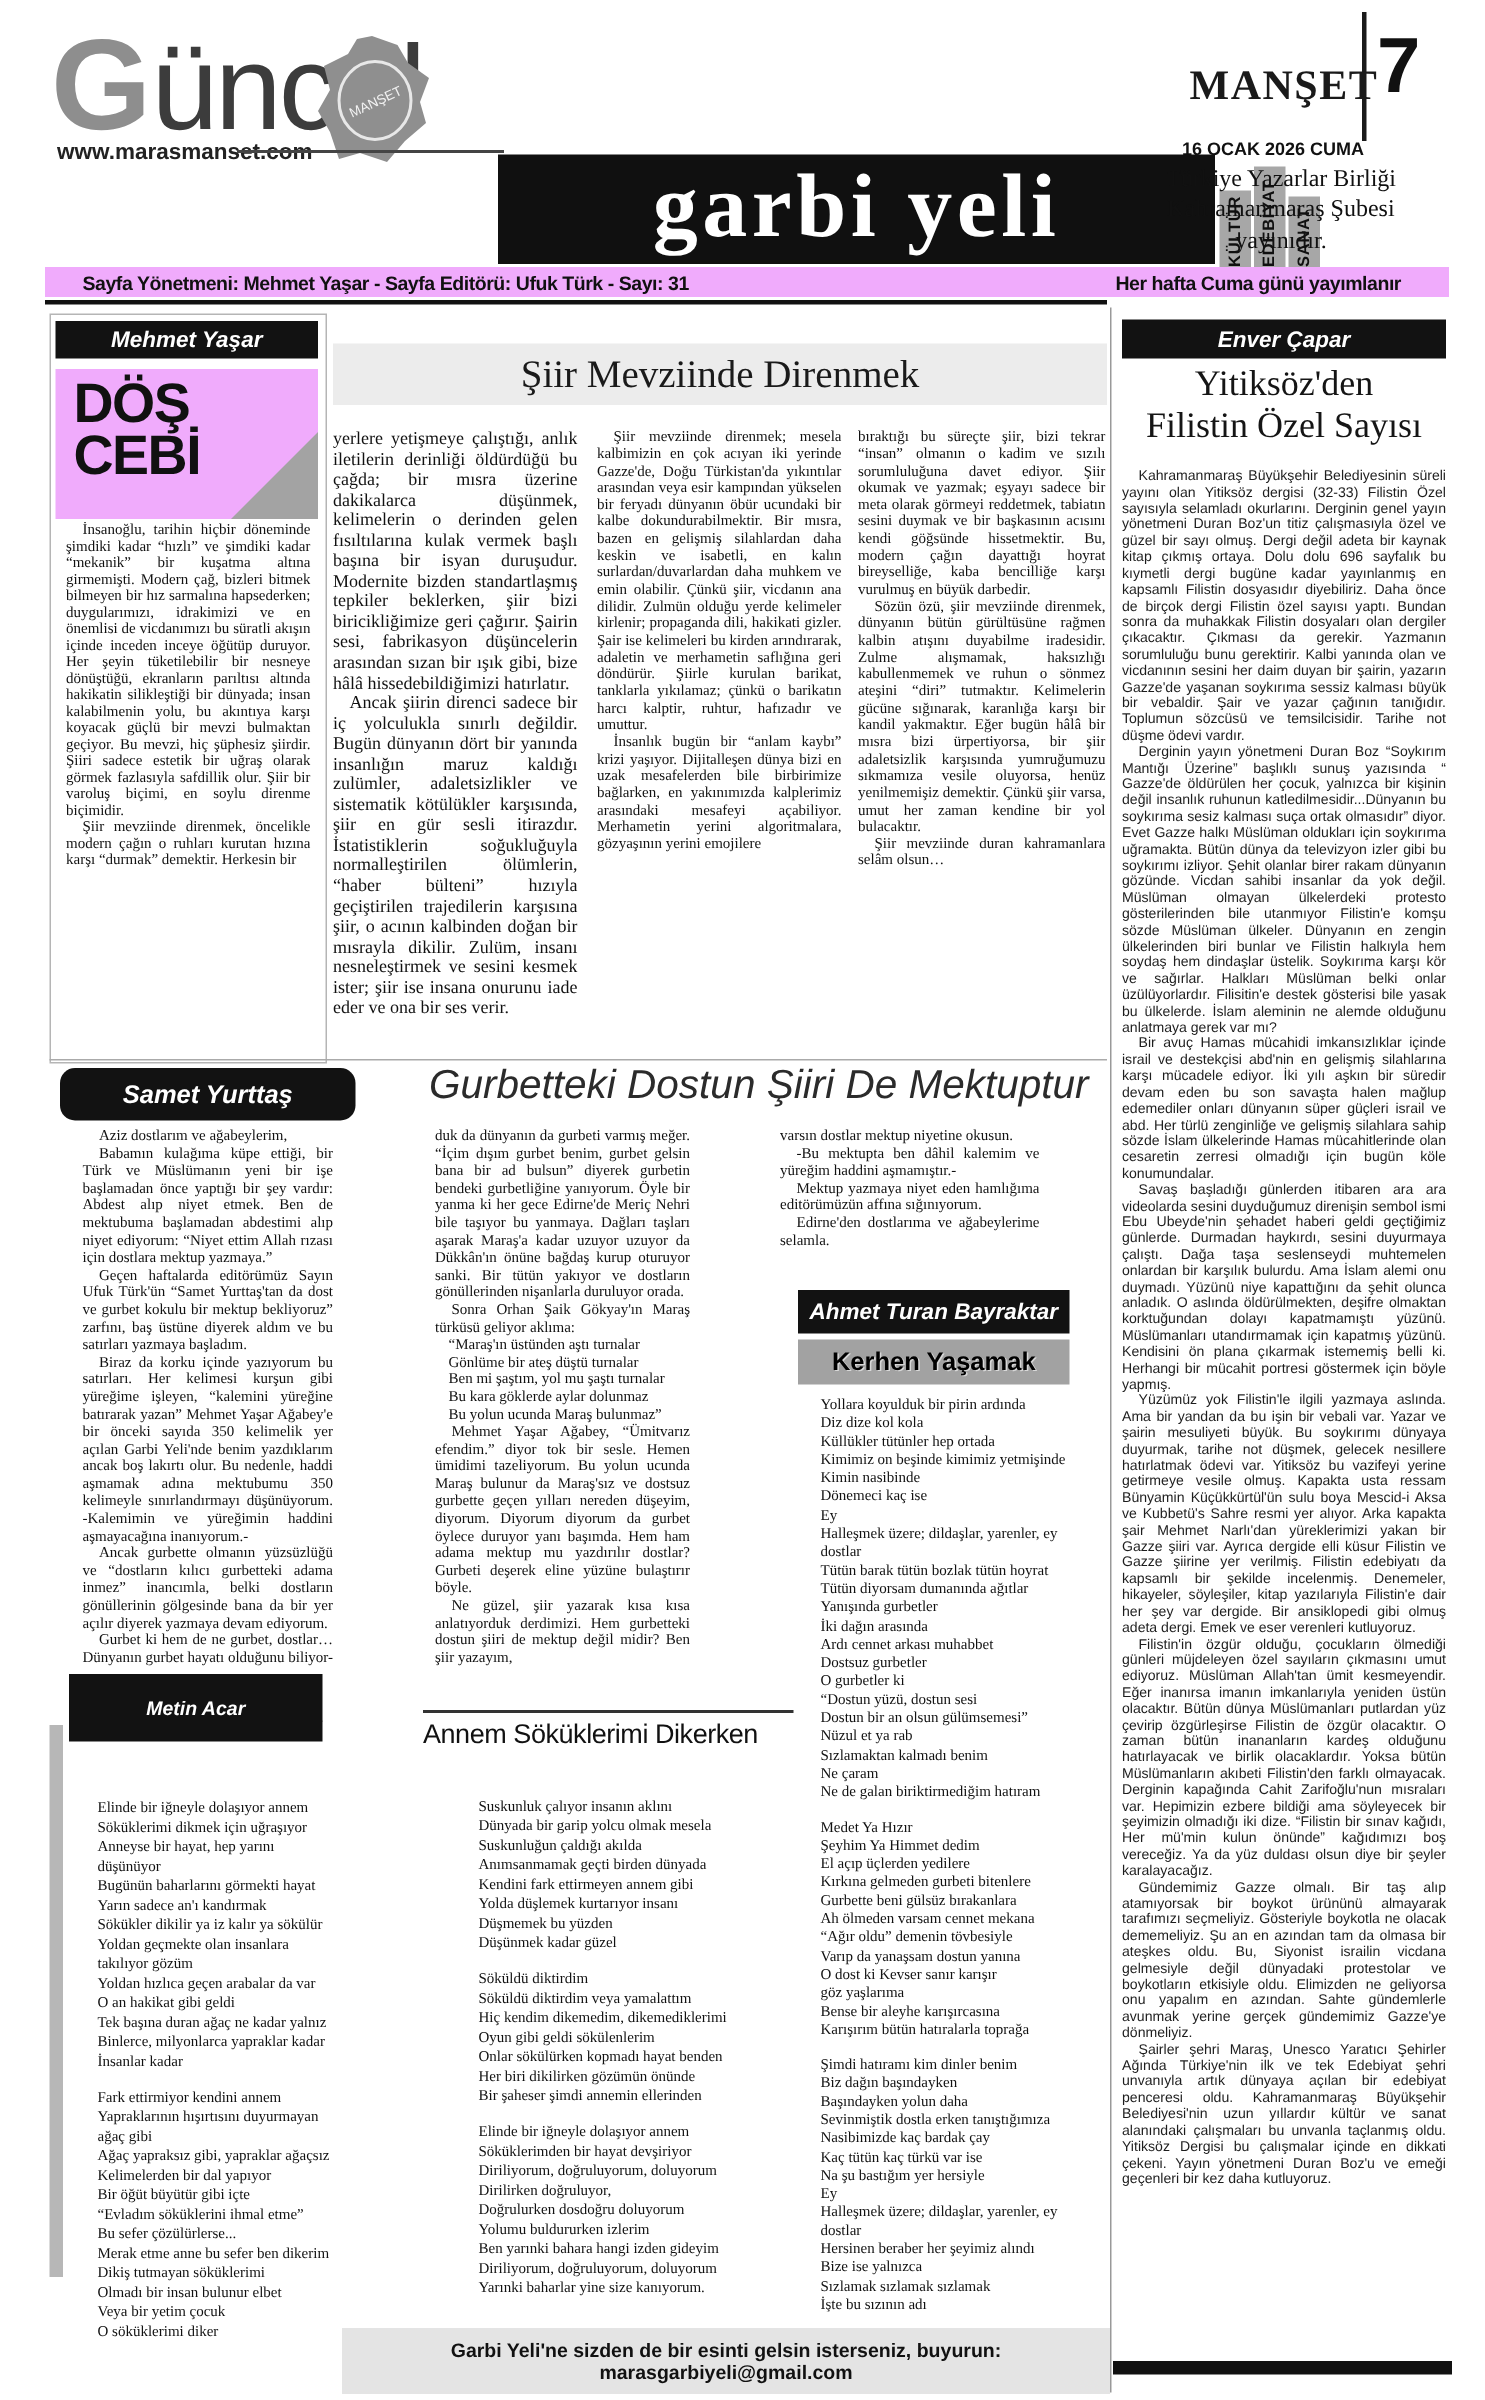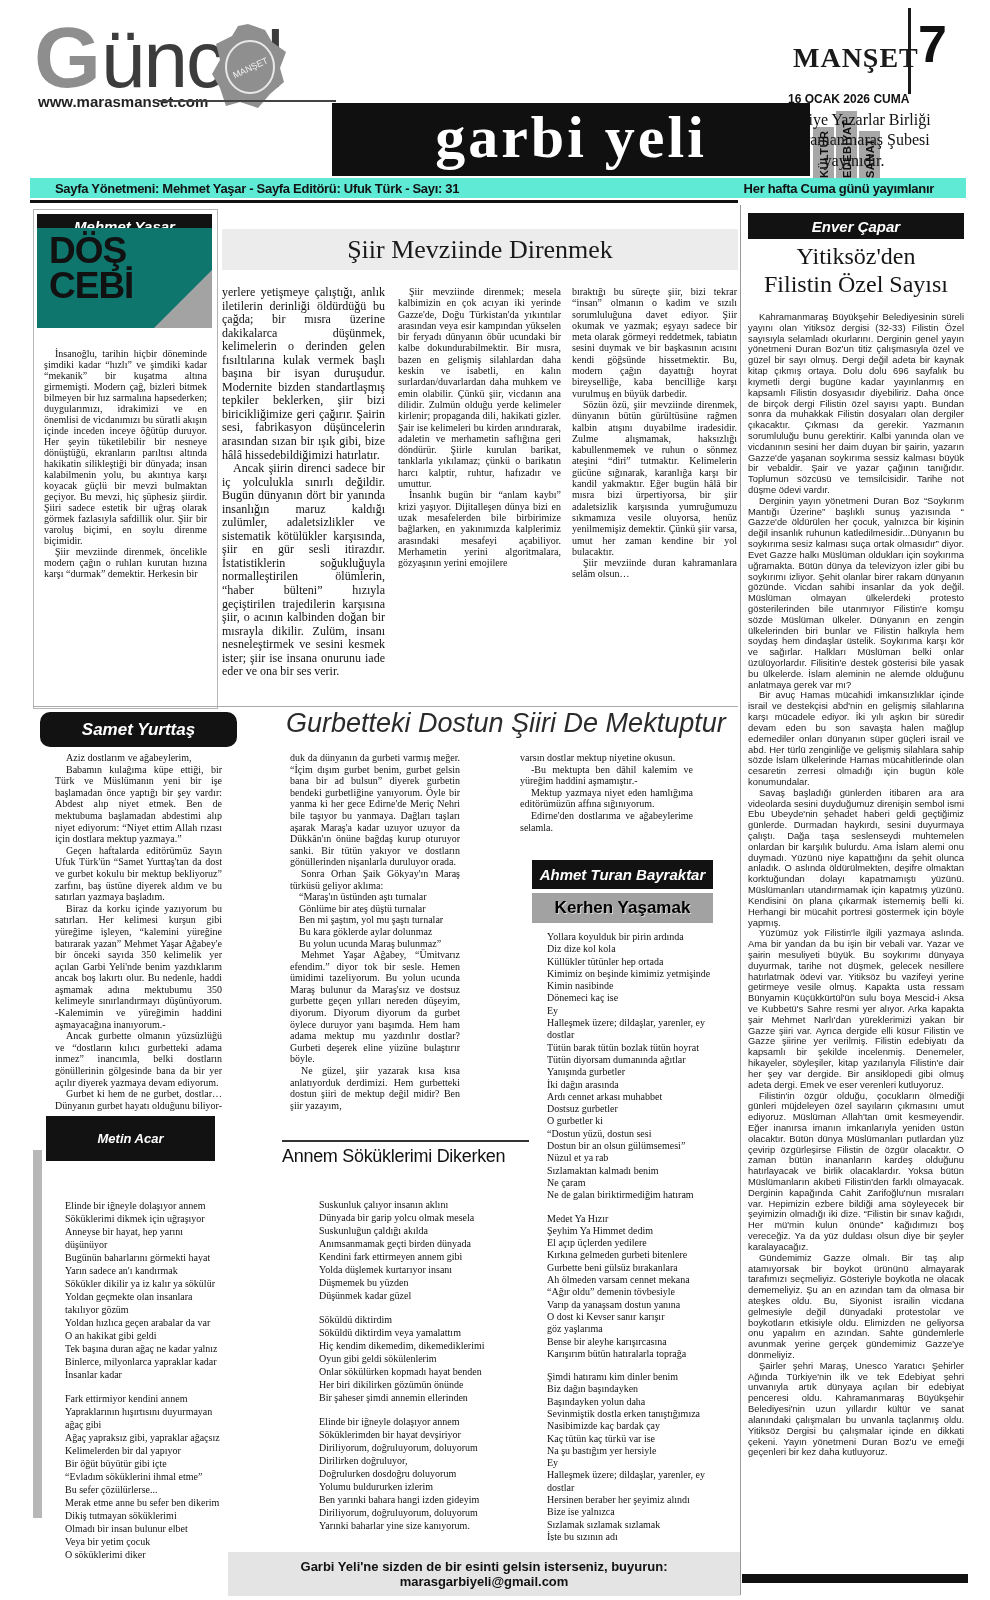--- a/index.html
+++ b/index.html
@@ -8,21 +8,21 @@
   .abs{position:absolute}
   .sans{font-family:"Liberation Sans",sans-serif}
   .serif{font-family:"Liberation Serif",serif}
   .just p{margin:0;text-align:justify;text-indent:11px}
   [data-cont] p:first-child{text-indent:0}
   .verse{white-space:pre-line;text-align:left !important;text-indent:0 !important;padding-left:9px}
   .poem p{white-space:pre-line;margin:0 0 11px;text-align:left;text-indent:0}
   .authbar{background:#121212;color:#fff;font-family:"Liberation Sans",sans-serif;
            font-style:italic;font-weight:bold;display:flex;align-items:center;justify-content:center}
   .preline{white-space:pre-line}
-  .band{background:#5eead4}
+  .band{background:#f0abfc}
   .fold{position:absolute;right:0;bottom:0;width:0;height:0;
         border-left:58px solid transparent;border-bottom:58px solid #a3a3a3}
   .vtab{background:#a7a7a7;color:#101010;font-family:"Liberation Sans",sans-serif;
         font-weight:bold;font-size:11px;writing-mode:vertical-rl;transform:rotate(180deg);
         display:flex;align-items:center;justify-content:flex-start;letter-spacing:.5px;padding:2px 0}
   .rule{background:#111}
 </style>
 </head>
 <body>
 
@@ -58,21 +58,21 @@
     <span class="sans" style="font-size:13px;font-weight:bold;padding-left:25px;letter-spacing:-0.3px">Sayfa Yönetmeni: Mehmet Yaşar - Sayfa Editörü: Ufuk Türk - Sayı: 31</span>
     <span class="sans" style="font-size:13px;font-weight:bold;padding-right:32px;letter-spacing:-0.3px">Her hafta Cuma günü yayımlanır</span>
   </div>
   <div class="abs rule" style="left:30px;top:200px;width:708px;height:3px"></div>
 </div>
 
 <div class="abs" style="left:33px;top:209px;width:183px;height:498px;border:1px solid #b5b5b5;background:#fff"></div>
 <div class="abs authbar" style="left:37px;top:214px;width:175px;height:25px;font-size:15px">
   <span>Mehmet Yaşar</span>
 </div>
-<div class="abs" style="left:37px;top:228px;width:175px;height:100px;background:#0f766e;overflow:hidden">
+<div class="abs" style="left:37px;top:246px;width:175px;height:100px;background:#f0abfc;overflow:hidden">
   <div class="sans" style="padding:5px 0 0 12px;font-size:37px;font-weight:bold;line-height:0.95;letter-spacing:-1px">
     <div>DÖŞ</div>
     <div>CEBİ</div>
   </div>
   <div class="fold"></div>
 </div>
 <div class="abs just" style="left:44px;top:348px;width:163px;height:352px;font-size:10px;line-height:1.1;overflow:hidden">
     <p>İnsanoğlu, tarihin hiçbir döneminde şimdiki kadar “hızlı” ve şimdiki kadar “mekanik” bir kuşatma altına girmemişti. Modern çağ, bizleri bitmek bilmeyen bir hız sarmalına hapsederken; duygularımızı, idrakimizi ve en önemlisi de vicdanımızı bu süratli akışın içinde inceden inceye öğütüp duruyor. Her şeyin tüketilebilir bir nesneye dönüştüğü, ekranların parıltısı altında hakikatin silikleştiği bir dünyada; insan kalabilmenin yolu, bu akıntıya karşı koyacak güçlü bir mevzi bulmaktan geçiyor. Bu mevzi, hiç şüphesiz şiirdir. Şiiri sadece estetik bir uğraş olarak görmek fazlasıyla safdillik olur. Şiir bir varoluş biçimi, en soylu direnme biçimidir.</p>
     <p>Şiir mevziinde direnmek, öncelikle modern çağın o ruhları kurutan hızına karşı “durmak” demektir. Herkesin bir</p>
   </div>

